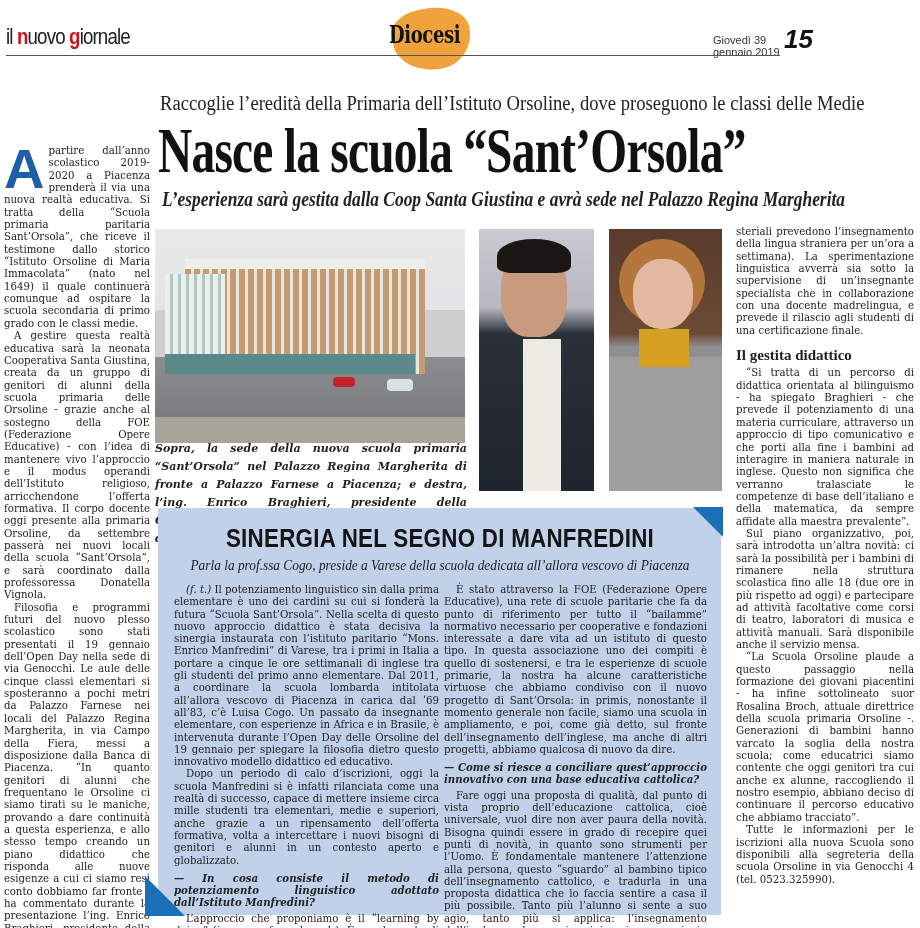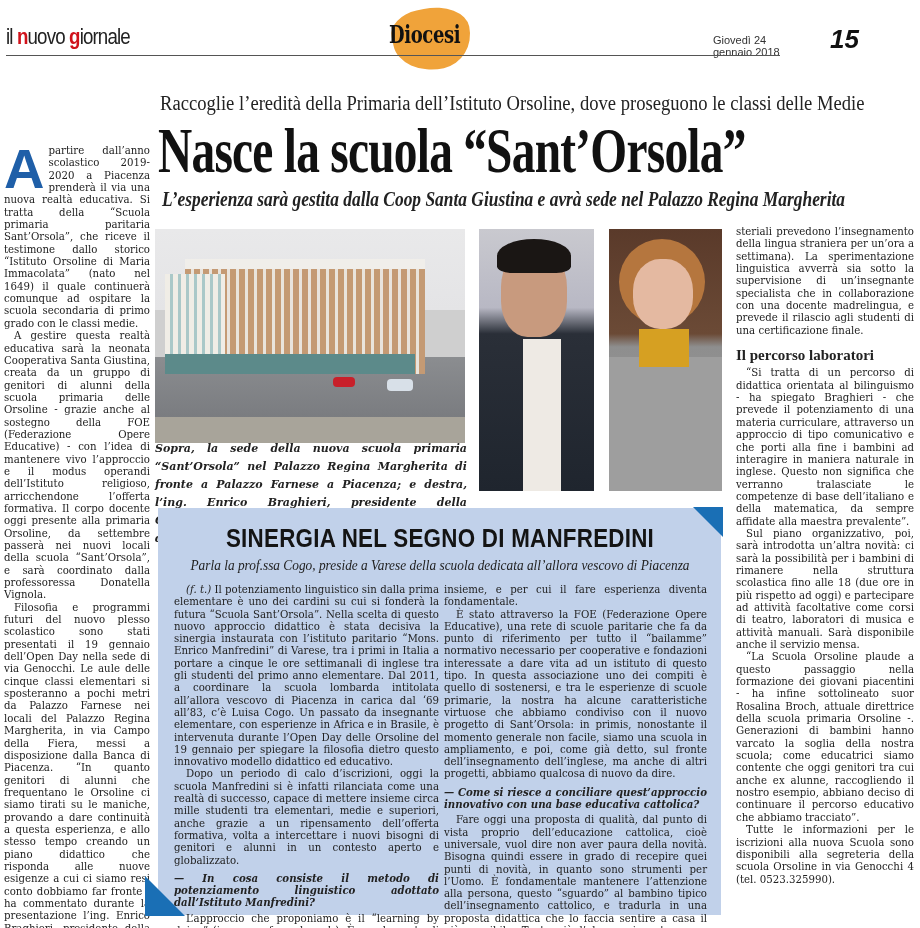--- a/index.html
+++ b/index.html
@@ -8,21 +8,21 @@
 
   
   .masthead { position: absolute; left: 0; top: 0; width: 808px; height: 62px; }
   .masthead .rule { position: absolute; left: 6px; right: 28px; top: 55px; height: 1px; background: #555; }
   .logo { position: absolute; left: 6px; top: 24px; font-family: "Liberation Sans", sans-serif; font-size: 22px; letter-spacing: -1px; color: #222; transform: scaleX(0.85); transform-origin: left; }
   .logo .red { color: #d0121b; font-weight: bold; }
   .section-tag { position: absolute; left: 385px; top: 6px; width: 100px; height: 66px; }
   .section-tag .blob { position: absolute; left: 8px; top: 2px; width: 78px; height: 62px; background: #f0a33a; border-radius: 40% 55% 45% 60% / 35% 45% 60% 55%; transform: rotate(-12deg); }
   .section-tag .label { position: absolute; left: 4px; top: 14px; font-family: "DejaVu Serif", serif; font-weight: bold; font-size: 24px; color: #111; transform: scaleX(0.75); transform-origin: left; letter-spacing: -0.5px; }
   .date { position: absolute; left: 713px; top: 34px; font-family: "Liberation Sans", sans-serif; font-size: 11px; color: #333; }
-  .pagenum { position: absolute; left: 830px; top: 24px; font-family: "Liberation Sans", sans-serif; font-weight: bold; font-style: italic; font-size: 26px; color: #111; }
+  .pagenum { position: absolute; left: 784px; top: 24px; font-family: "Liberation Sans", sans-serif; font-weight: bold; font-style: italic; font-size: 26px; color: #111; }
 
   
   .kicker { position: absolute; left: 160px; top: 92px; width: 760px; font-family: "Liberation Serif", serif; font-size: 20px; color: #222; white-space: nowrap; transform: scaleX(0.93); transform-origin: left; }
   .headline { position: absolute; left: 158px; top: 116px; font-family: "Liberation Serif", serif; font-weight: bold; font-size: 64px; line-height: 70px; color: #111; white-space: nowrap; transform: scaleX(0.74); transform-origin: left; letter-spacing: -1px; }
   .subhead { position: absolute; left: 162px; top: 188px; font-family: "Liberation Serif", serif; font-style: italic; font-weight: bold; font-size: 20px; color: #222; white-space: nowrap; transform: scaleX(0.87); transform-origin: left; }
 
   
   .col { position: absolute; font-family: "DejaVu Serif", serif; font-size: 10.2px; line-height: 12.35px; text-align: justify; color: #222; hyphens: auto; }
   .col p { text-indent: 10px; }
   .col p.first { text-indent: 0; }
@@ -68,21 +68,21 @@
 </style>
 </head>
 <body>
 
 <div class="masthead">
   <div class="logo"><span>il </span><span class="red">n</span><span>uovo </span><span class="red">g</span><span>iornale</span></div>
   <div class="section-tag">
     <div class="blob"></div>
     <div class="label">Diocesi</div>
   </div>
-  <div class="date">Giovedì 24 gennaio 2018</div>
+  <div class="date">Giovedì 39 gennaio 2019</div>
   <div class="pagenum">15</div>
   <div class="rule"></div>
 </div>
 
 <div class="kicker">Raccoglie l’eredità della Primaria dell’Istituto Orsoline, dove proseguono le classi delle Medie</div>
 <div class="headline">Nasce la scuola “Sant’Orsola”</div>
 <div class="subhead">L’esperienza sarà gestita dalla Coop Santa Giustina e avrà sede nel Palazzo Regina Margherita</div>
 
 <div class="col col-left">
   <p class="first"><span class="dropcap">A</span><span>partire dall’anno scolastico 2019-2020 a Piacenza prenderà il via una nuova realtà educativa. Si tratta della “Scuola primaria paritaria Sant’Orsola”, che riceve il testimone dallo storico “Istituto Orsoline di Maria Immacolata” (nato nel 1649) il quale continuerà comunque ad ospitare la scuola secondaria di primo grado con le classi medie.</span></p>
@@ -106,21 +106,21 @@
 <div class="photo photo-woman">
   <div class="woman-cardigan"></div>
   <div class="woman-collar"></div>
   <div class="woman-hair"></div>
   <div class="woman-face"></div>
 </div>
 <div class="caption">Sopra, la sede della nuova scuola primaria “Sant’Orsola” nel Palazzo Regina Margherita di fronte a Palazzo Farnese a Piacenza; e destra, l’ing. Enrico Braghieri, presidente della Cooperativa Santa Giustina, e la prof.ssa Cogo, direttrice della Scuola Manfredini di Varese.</div>
 
 <div class="col col-right">
   <p class="first">steriali prevedono l’insegnamento della lingua straniera per un’ora a settimana). La sperimentazione linguistica avverrà sia sotto la supervisione di un’insegnante specialista che in collaborazione con una docente madrelingua, e prevede il rilascio agli studenti di una certificazione finale.</p>
-  <h3>Il percorso laboratori</h3>
+  <h3>Il gestita didattico</h3>
   <p>“Si tratta di un percorso di didattica orientata al bilinguismo - ha spiegato Braghieri - che prevede il potenziamento di una materia curriculare, attraverso un approccio di tipo comunicativo e che porti alla fine i bambini ad interagire in maniera naturale in inglese. Questo non significa che verranno tralasciate le competenze di base dell’italiano e della matematica, da sempre affidate alla maestra prevalente”.</p>
   <p>Sul piano organizzativo, poi, sarà introdotta un’altra novità: ci sarà la possibilità per i bambini di rimanere nella struttura scolastica fino alle 18 (due ore in più rispetto ad oggi) e partecipare ad attività facoltative come corsi di teatro, laboratori di musica e attività manuali. Sarà disponibile anche il servizio mensa.</p>
   <p>“La Scuola Orsoline plaude a questo passaggio nella formazione dei giovani piacentini - ha infine sottolineato suor Rosalina Broch, attuale direttrice della scuola primaria Orsoline -. Generazioni di bambini hanno varcato la soglia della nostra scuola; come educatrici siamo contente che oggi genitori tra cui anche ex alunne, raccogliendo il nostro esempio, abbiano deciso di continuare il percorso educativo che abbiamo tracciato”.</p>
   <p>Tutte le informazioni per le iscrizioni alla nuova Scuola sono disponibili alla segreteria della scuola Orsoline in via Genocchi 4 (tel. 0523.325990).</p>
 
 </div>
 
 <div class="box"></div>
 <div class="corner-tr"></div>
 <div class="corner-bl"></div>
@@ -128,17 +128,16 @@
 <div class="box-sub">Parla la prof.ssa Cogo, preside a Varese della scuola dedicata all’allora vescovo di Piacenza</div>
 
 <div class="box-col box-col-1">
   <p><i>(f. t.)</i><span> Il potenziamento linguistico sin dalla prima elementare è uno dei cardini su cui si fonderà la futura “Scuola Sant’Orsola”. Nella scelta di questo nuovo approccio didattico è stata decisiva la sinergia instaurata con l’istituto paritario “Mons. Enrico Manfredini” di Varese, tra i primi in Italia a portare a cinque le ore settimanali di inglese tra gli studenti del primo anno elementare. Dal 2011, a coordinare la scuola lombarda intitolata all’allora vescovo di Piacenza in carica dal ‘69 all’83, c’è Luisa Cogo. Un passato da insegnante elementare, con esperienze in Africa e in Brasile, è intervenuta durante l’Open Day delle Orsoline del 19 gennaio per spiegare la filosofia dietro questo innovativo modello didattico ed educativo.</span></p>
   <p>Dopo un periodo di calo d’iscrizioni, oggi la scuola Manfredini si è infatti rilanciata come una realtà di successo, capace di mettere insieme circa mille studenti tra elementari, medie e superiori, anche grazie a un ripensamento dell’offerta formativa, volta a intercettare i nuovi bisogni di genitori e alunni in un contesto aperto e globalizzato.</p>
   <p class="q">— In cosa consiste il metodo di potenziamento linguistico adottato dall’Istituto Manfredini?</p>
   <p><span>L’approccio che proponiamo è il “learning by doing” (imparare facendo, </span><i>ndr</i><span>). È un elemento di novità dell’inglese, lingua che di solito viene insegnata in maniera statica, con esercizi scritti e nozioni imparate a memoria. Al contrario, questo metodo vuol far imparare la lingua facendo altro: ovvero facendo capire che l’inglese è veicolo per altro. Credo si adatti pienamente alle caratteristiche di un bambino di scuola elementare, in cui mani, parola e cervello si muovono</span></p>
 </div>
 
 <div class="box-col box-col-2">
-  <p class="cont">insieme, e per cui il fare esperienza diventa fondamentale.</p>
   <p>È stato attraverso la FOE (Federazione Opere Educative), una rete di scuole paritarie che fa da punto di riferimento per tutto il “bailamme” normativo necessario per cooperative e fondazioni interessate a dare vita ad un istituto di questo tipo. In questa associazione uno dei compiti è quello di sostenersi, e tra le esperienze di scuole primarie, la nostra ha alcune caratteristiche virtuose che abbiamo condiviso con il nuovo progetto di Sant’Orsola: in primis, nonostante il momento generale non facile, siamo una scuola in ampliamento, e poi, come già detto, sul fronte dell’insegnamento dell’inglese, ma anche di altri progetti, abbiamo qualcosa di nuovo da dire.</p>
   <p class="q">— Come si riesce a conciliare quest’approccio innovativo con una base educativa cattolica?</p>
   <p>Fare oggi una proposta di qualità, dal punto di vista proprio dell’educazione cattolica, cioè universale, vuol dire non aver paura della novità. Bisogna quindi essere in grado di recepire quei punti di novità, in quanto sono strumenti per l’Uomo. È fondamentale mantenere l’attenzione alla persona, questo “sguardo” al bambino tipico dell’insegnamento cattolico, e tradurla in una proposta didattica che lo faccia sentire a casa il più possibile. Tanto più l’alunno si sente a suo agio, tanto più si applica: l’insegnamento dell’inglese, ad esempio, si inserisce proprio in questo contesto educativo più generale.</p>
 </div>
 
 </body></html>

